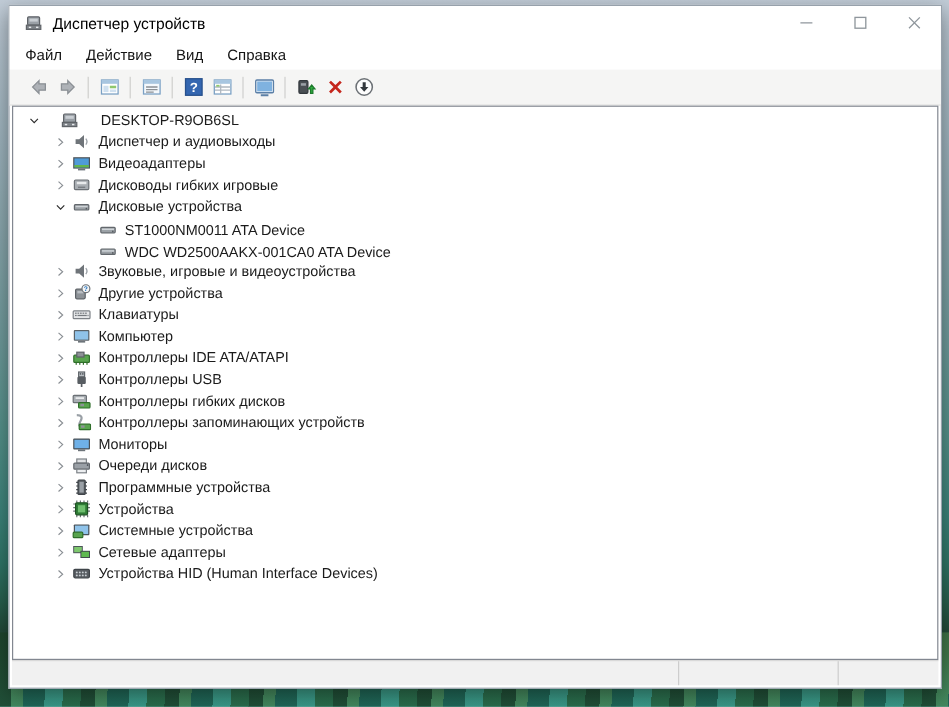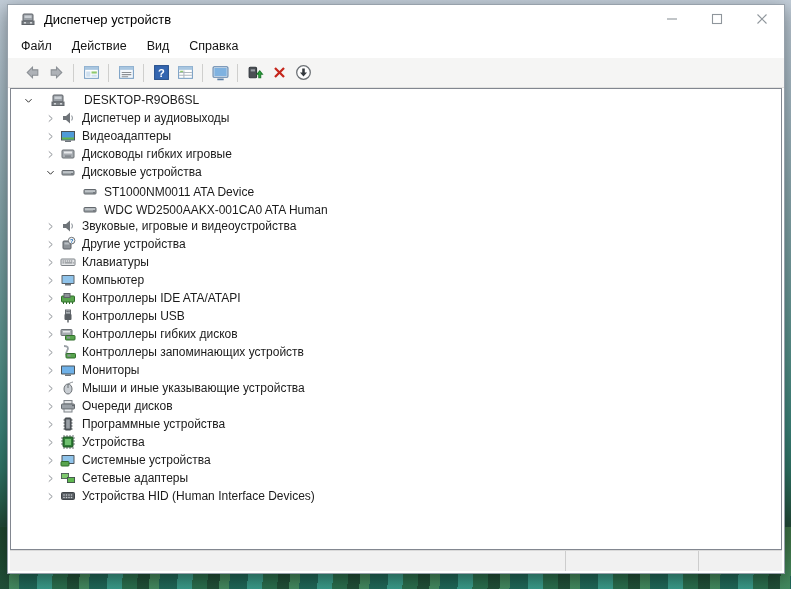--- a/index.html
+++ b/index.html
@@ -301,21 +301,21 @@
           </div>
           <div class="tree-row level3">
             <span class="chev"></span>
             <span class="icon">
               <svg viewBox="0 0 16 16">
                 <rect x="2" y="6.5" width="12" height="4.5" rx="0.8" fill="#9ba1a6" stroke="#63686d"></rect>
                 <rect x="3" y="7.5" width="10" height="1.2" fill="#cfd4d8"></rect>
                 <circle cx="12" cy="9.8" r="0.7" fill="#565b60"></circle>
               </svg>
             </span>
-            <span class="tree-label">WDC WD2500AAKX-001CA0 ATA Human</span>
+            <span class="tree-label">WDC WD2500AAKX-001CA0 ATA Device</span>
           </div>
           <div class="tree-row level2">
             <span class="chev">
               <svg viewBox="0 0 16 16">
                 <path d="M5.5 3.5l5 4.5-5 4.5" fill="none" stroke="#8a8f94" stroke-width="1.4"></path>
               </svg>
             </span>
             <span class="icon">
               <svg viewBox="0 0 16 16">
                 <path d="M3 6h3l4-3.5v11L6 10H3z" fill="#6f7479"></path>
@@ -462,35 +462,20 @@
             <span class="tree-label">Мониторы</span>
           </div>
           <div class="tree-row level2">
             <span class="chev">
               <svg viewBox="0 0 16 16">
                 <path d="M5.5 3.5l5 4.5-5 4.5" fill="none" stroke="#8a8f94" stroke-width="1.4"></path>
               </svg>
             </span>
             <span class="icon">
               <svg viewBox="0 0 16 16">
-                <ellipse cx="8" cy="9" rx="4" ry="5" fill="#c9ced3" stroke="#6b7075"></ellipse>
-                <path d="M8 4v4" stroke="#6b7075"></path>
-                <path d="M8 4q4-2 5-2" stroke="#8a8f94" fill="none"></path>
-              </svg>
-            </span>
-            <span class="tree-label">Мыши и иные указывающие устройства</span>
-          </div>
-          <div class="tree-row level2">
-            <span class="chev">
-              <svg viewBox="0 0 16 16">
-                <path d="M5.5 3.5l5 4.5-5 4.5" fill="none" stroke="#8a8f94" stroke-width="1.4"></path>
-              </svg>
-            </span>
-            <span class="icon">
-              <svg viewBox="0 0 16 16">
                 <rect x="4" y="2.5" width="8" height="3.5" fill="#dfe1e3" stroke="#7d8287"></rect>
                 <rect x="1.5" y="6" width="13" height="5" rx="0.8" fill="#9aa0a6" stroke="#63686d"></rect>
                 <rect x="4" y="11" width="8" height="3" fill="#eceef0" stroke="#7d8287"></rect>
                 <circle cx="13" cy="7.5" r="0.7" fill="#3f4449"></circle>
               </svg>
             </span>
             <span class="tree-label">Очереди дисков</span>
           </div>
           <div class="tree-row level2">
             <span class="chev">

